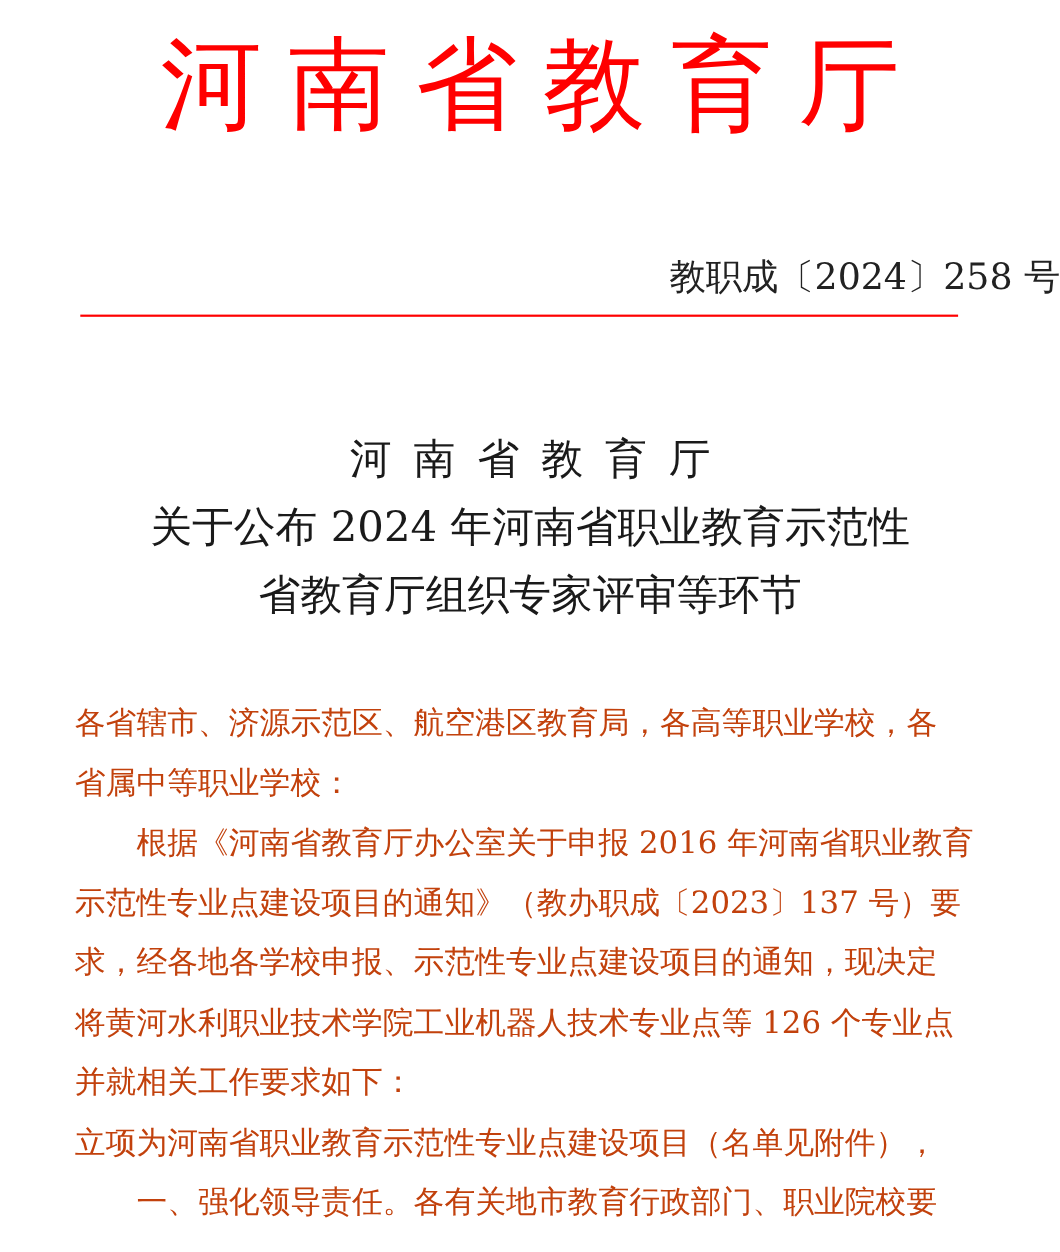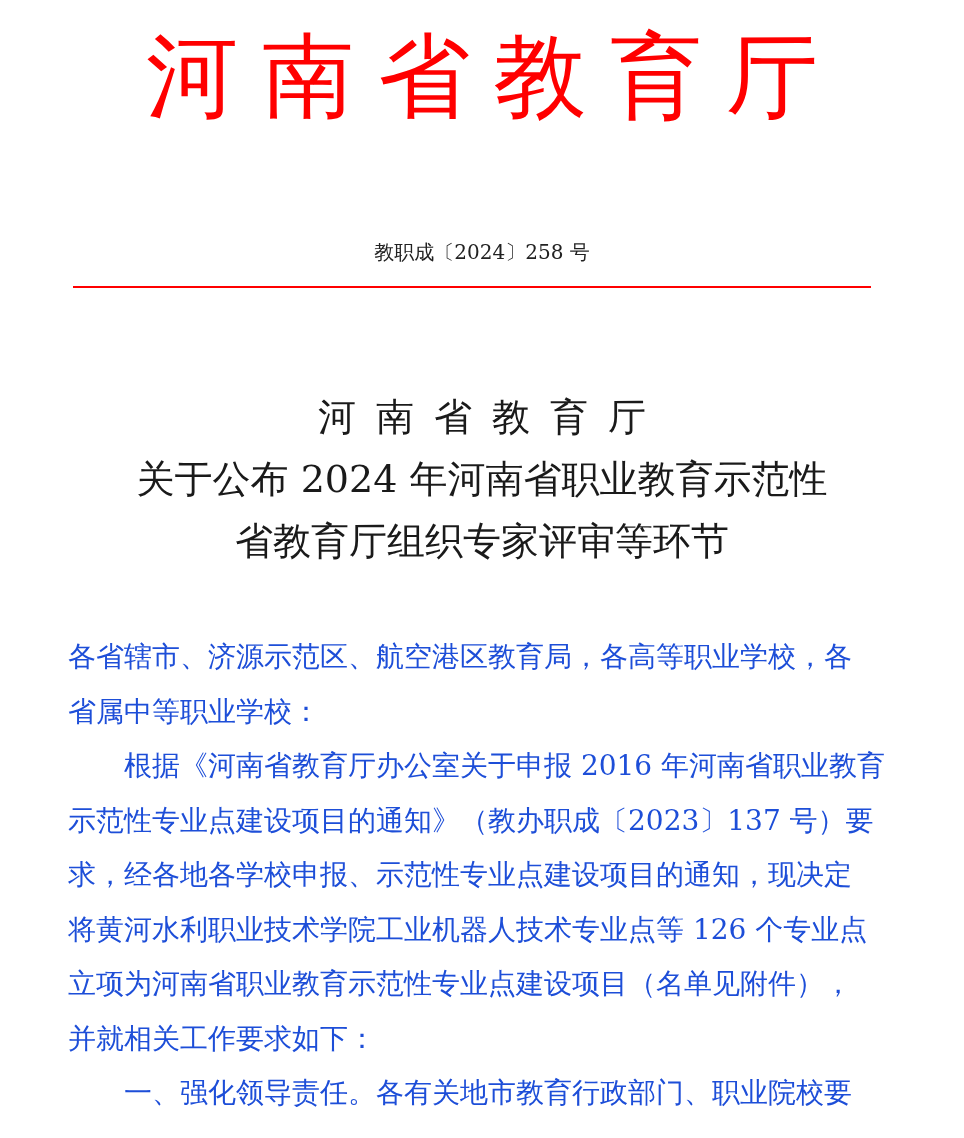--- a/index.html
+++ b/index.html
@@ -28,22 +28,22 @@
       padding-left: 24px;
       box-sizing: border-box;
       font-family: "DejaVu Serif", "Liberation Serif", serif;
       font-weight: normal;
     }
     .doc-number {
       position: absolute;
       left: 0;
       top: 234px;
       width: 964px;
-      text-align: center;
-      font-size: 20px;
+      text-align: right;
+      font-size: 33px;
       line-height: 36px;
       color: #222;
     }
     .red-rule {
       position: absolute;
       left: 73px;
       top: 286px;
       width: 798px;
       height: 2px;
       background: #ff0000;
@@ -65,21 +65,21 @@
       letter-spacing: 20px;
       padding-left: 20px;
     }
     .body-text {
       position: absolute;
       left: 68px;
       top: 630px;
       width: 830px;
       font-size: 28px;
       line-height: 54.5px;
-      color: #1d4ed8;
+      color: #c2410c;
     }
     .body-line {
       white-space: nowrap;
       display: block;
       height: 54.5px;
     }
     .indent {
       padding-left: 56px;
     }
   </style>
@@ -98,16 +98,16 @@
   <div class="title-line">省教育厅组织专家评审等环节</div>
 </div>
 
 <div class="body-text">
   <span class="body-line">各省辖市、济源示范区、航空港区教育局，各高等职业学校，各</span>
   <span class="body-line">省属中等职业学校：</span>
   <span class="body-line indent">根据《河南省教育厅办公室关于申报 2016 年河南省职业教育</span>
   <span class="body-line">示范性专业点建设项目的通知》（教办职成〔2023〕137 号）要</span>
   <span class="body-line">求，经各地各学校申报、示范性专业点建设项目的通知，现决定</span>
   <span class="body-line">将黄河水利职业技术学院工业机器人技术专业点等 126 个专业点</span>
+  <span class="body-line">并就相关工作要求如下：</span>
   <span class="body-line">立项为河南省职业教育示范性专业点建设项目（名单见附件），</span>
-  <span class="body-line">并就相关工作要求如下：</span>
   <span class="body-line indent">一、强化领导责任。各有关地市教育行政部门、职业院校要</span>
 </div>
 
 </body></html>

